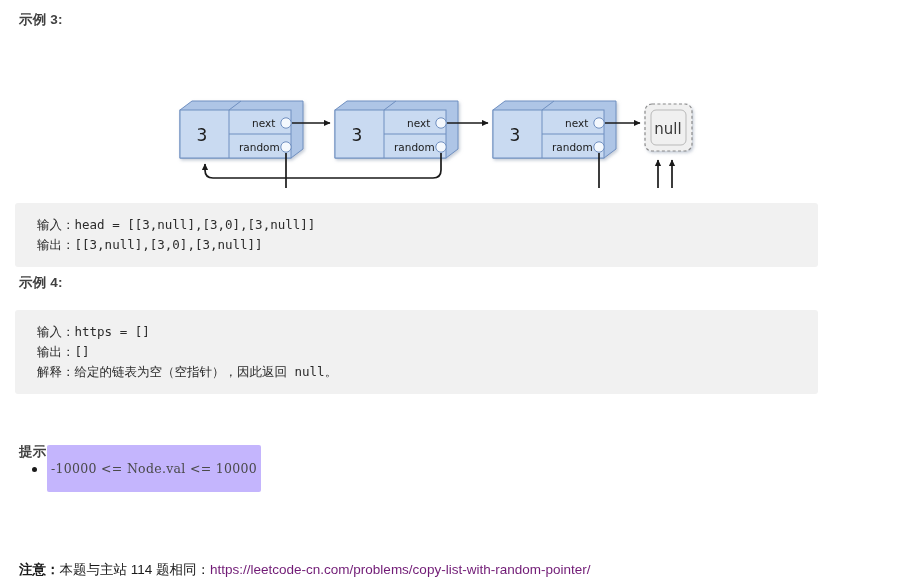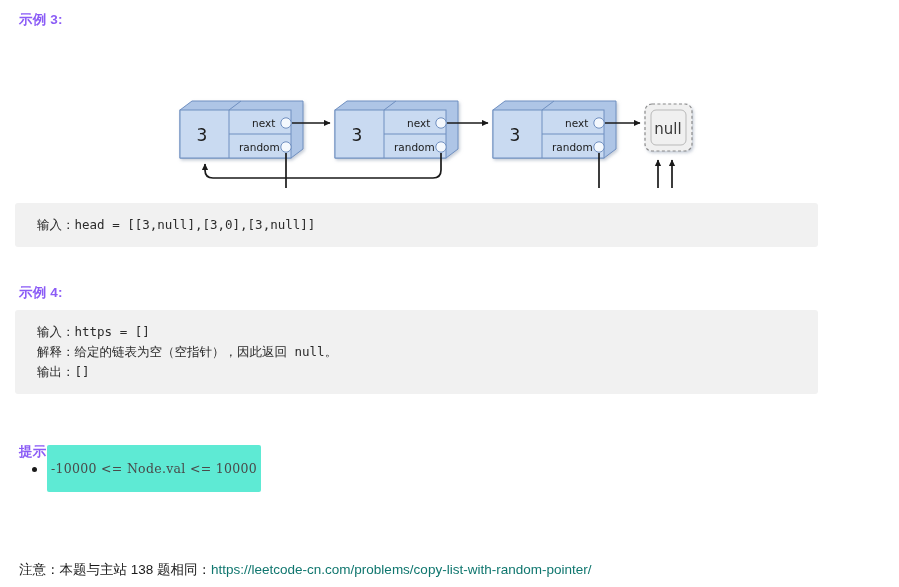--- a/index.html
+++ b/index.html
@@ -15,25 +15,25 @@
     font-family: "Liberation Sans", sans-serif;
     color: #1a1a1a;
     -webkit-font-smoothing: antialiased;
   }
 
   .section-title {
     position: absolute;
     left: 19px;
     font-size: 13.5px;
     font-weight: bold;
-    color: #8b5cf6;
+    color: #404040;
     letter-spacing: 0.2px;
   }
   #title-ex3 { top: 11px; }
-  #title-ex4 { top: 284px; }
+  #title-ex4 { top: 274px; }
   #title-hints { top: 443px; }
 
   
   .diagram {
     position: absolute;
     left: 4px;
     top: 48px;
     width: 899px;
     height: 140px;
   }
@@ -80,39 +80,39 @@
     left: -15px;
     top: 9px;
     width: 5px;
     height: 5px;
     border-radius: 50%;
     background: #1a1a1a;
   }
   code.inline {
     font-family: "DejaVu Serif", serif;
     font-size: 12.5px;
-    background: #5eead4;
+    background: #c4b5fd;
     color: #4a4a4a;
     padding: 16px 4px;
     border-radius: 2px;
     letter-spacing: 0.3px;
   }
 
   
   .footnote {
     position: absolute;
     left: 19px;
     top: 561px;
     font-size: 13.5px;
     color: #1a1a1a;
     white-space: nowrap;
   }
-  .footnote .label { font-weight: normal; }
+  .footnote .label { font-weight: bold; }
   .footnote a {
-    color: #0f766e;
+    color: #701a75;
     text-decoration: none;
   }
 </style>
 </head>
 <body>
 
 <div class="section-title" id="title-ex3">示例 3:</div>
 
 <div class="diagram">
   <svg width="899" height="140" viewBox="0 0 899 140" xmlns="http://www.w3.org/2000/svg">
@@ -177,33 +177,34 @@
     <path d="M437,105 L437,122 Q437,130 429,130 L209,130 Q201,130 201,122 L201,116" stroke="#1a1a1a" stroke-width="1.7" fill="none" marker-end="url(#ah)"></path>
 
     <path d="M282,105 L282,154 Q282,162 290,162 L660,162 Q668,162 668,154 L668,112" stroke="#1a1a1a" stroke-width="1.7" fill="none" marker-end="url(#ah)"></path>
 
     <path d="M595,105 L595,140 Q595,148 603,148 L646,148 Q654,148 654,140 L654,112" stroke="#1a1a1a" stroke-width="1.7" fill="none" marker-end="url(#ah)"></path>
   </svg>
 </div>
 
 <div class="codeblock" id="code-ex3">
   <div class="codeline">输入：head = [[3,null],[3,0],[3,null]]</div>
+  <div class="codeline">输出：[[3,null],[3,0],[3,null]]</div>
 </div>
 
 <div class="section-title" id="title-ex4">示例 4:</div>
 
 <div class="codeblock" id="code-ex4">
   <div class="codeline">输入：https = []</div>
+  <div class="codeline">输出：[]</div>
   <div class="codeline">解释：给定的链表为空（空指针），因此返回 null。</div>
-  <div class="codeline">输出：[]</div>
 </div>
 
 <div class="section-title" id="title-hints">提示:</div>
 
 <ul class="hint-list">
   <li>
     <code class="inline">-10000 &lt;= Node.val &lt;= 10000</code><span></span>
   </li>
 </ul>
 
 <div class="footnote">
-  <span class="label">注意：</span><span>本题与主站 138 题相同：</span><a href="#">https://leetcode-cn.com/problems/copy-list-with-random-pointer/</a>
+  <span class="label">注意：</span><span>本题与主站 114 题相同：</span><a href="#">https://leetcode-cn.com/problems/copy-list-with-random-pointer/</a>
 </div>
 
 </body></html>

